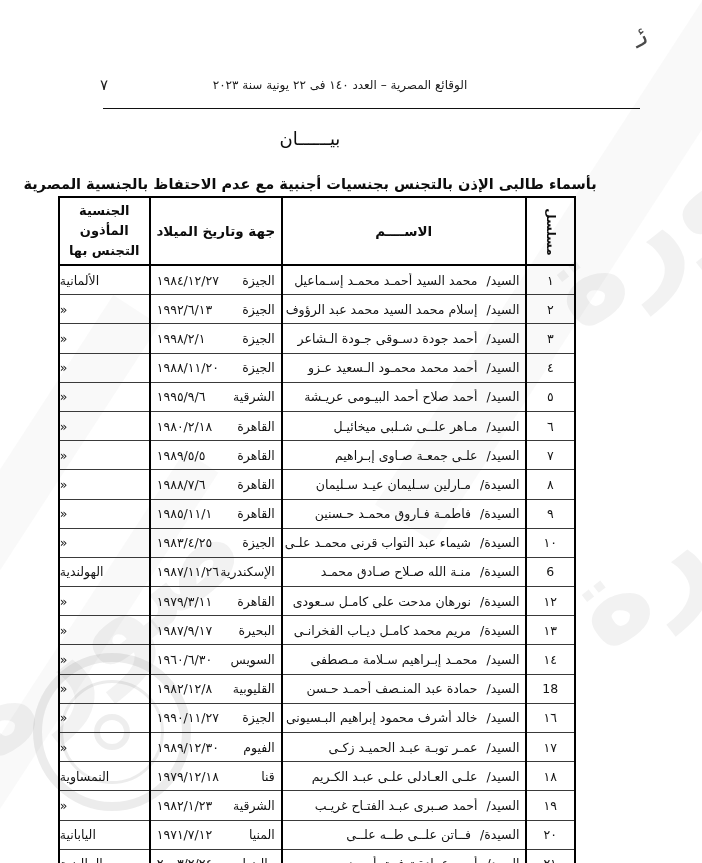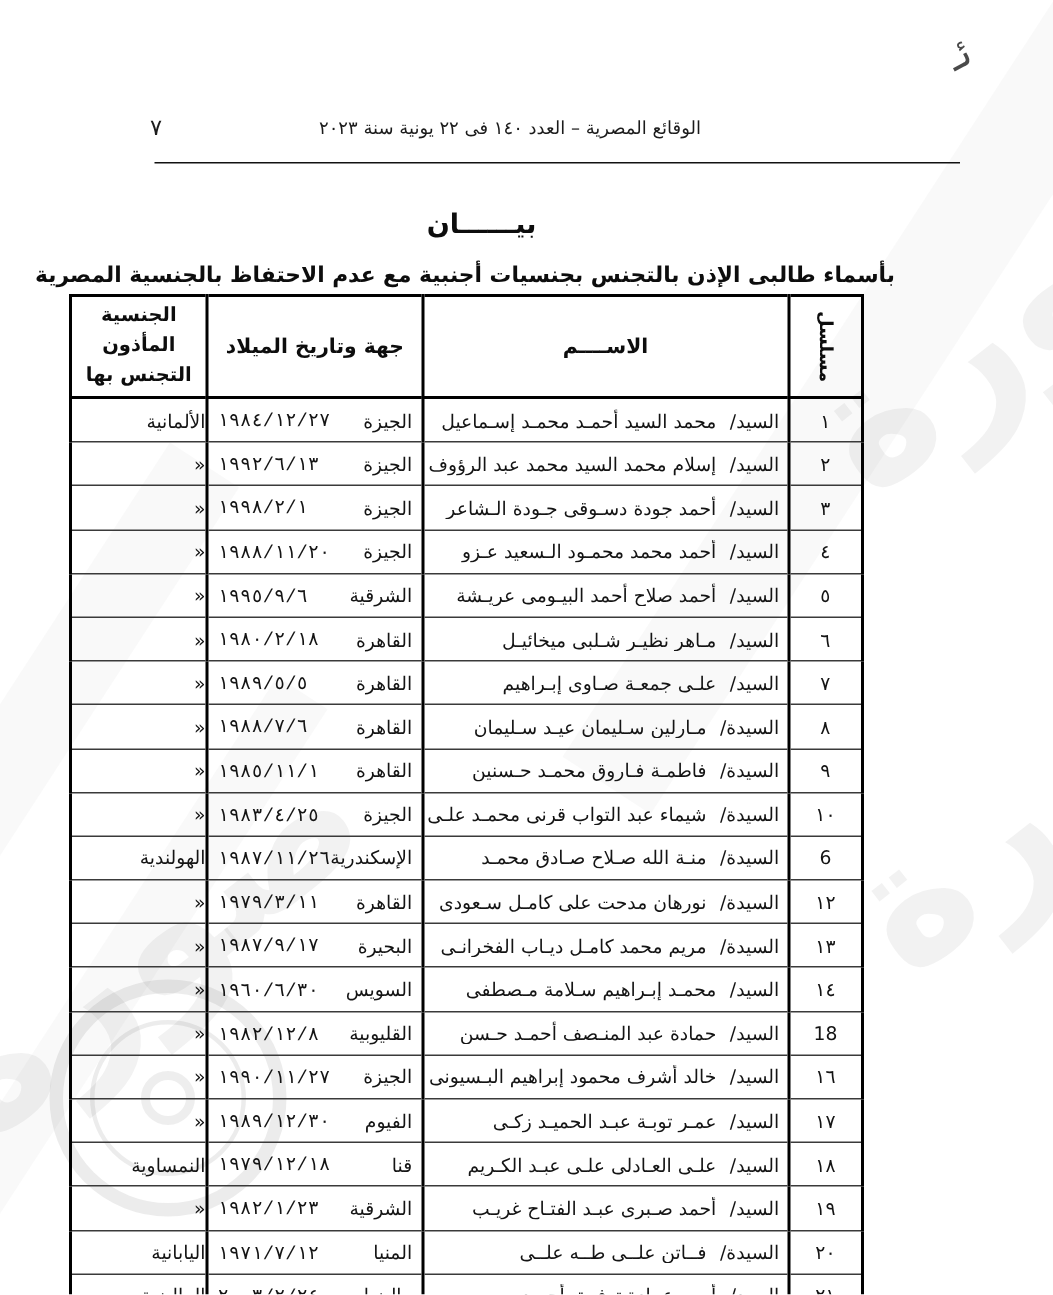--- a/index.html
+++ b/index.html
@@ -37,22 +37,22 @@
     content:"";position:absolute;inset:52px;border-radius:50%;
     border:6px solid rgba(70,70,70,0.09);
   }
   
   .content{position:relative;z-index:1;}
   .hdr-row{position:absolute;top:74px;left:60px;width:560px;text-align:center;}
   .hdr-text{font-size:12px;color:#1b1b1b;}
   .page-num{position:absolute;top:76px;left:100px;font-size:15px;}
   .hdr-rule{position:absolute;top:108px;left:103px;width:537px;height:0;border-top:1.6px solid #111;}
   .doc-title{
-    position:absolute;top:128px;left:0;width:620px;margin:11px;
-    text-align:center;font-size:18px;font-weight:bold;color:#0d0d0d;
+    position:absolute;top:128px;left:0;width:620px;margin:0;
+    text-align:center;font-size:18px;font-weight:normal;color:#0d0d0d;
   }
   .doc-subtitle{
     position:absolute;top:176px;left:0;width:620px;margin:0;
     text-align:center;font-size:14.5px;font-weight:bold;color:#0d0d0d;
   }
   
   table.natz{
     position:absolute;top:196px;right:126px;
     border-collapse:collapse;table-layout:fixed;
     background:transparent;
@@ -78,23 +78,23 @@
   table.natz tbody td{height:28.2px;font-size:12.5px;color:#141414;}
   .vert{
     display:inline-block;transform:rotate(90deg);
     font-size:12px;font-weight:bold;white-space:nowrap;
   }
   td.c-serial{text-align:center;font-size:12px;}
   td.c-name .cellflex{display:flex;align-items:center;gap:9px;padding:0 5px 0 2px;}
   td.c-name .prefix{flex:0 0 auto;}
   td.c-name .pname{flex:1 1 auto;overflow:hidden;}
   td.c-birth .cellflex{display:flex;align-items:center;justify-content:space-between;padding:0 6px;}
-  td.c-nat{text-align:right;margin-left:16px;}
+  td.c-nat{text-align:left;margin-left:16px;}
   .natv{direction:ltr;unicode-bidi:isolate;}
-  .datev{direction:rtl;unicode-bidi:isolate;font-family:Liberation Mono, monospace;}
+  .datev{direction:rtl;unicode-bidi:isolate;}
 </style>
 </head>
 <body>
 
 <div class="page">
 
   <div class="wm-layer">
     <div class="wm-stripe" style="left:560px;top:-120px;width:70px;height:700px;"></div>
     <div class="wm-stripe" style="left:-60px;top:260px;width:55px;height:620px;"></div>
     <div class="wm-stripe" style="left:40px;top:420px;width:40px;height:520px;"></div>
@@ -220,21 +220,21 @@
     </td>
     <td class="c-nat">
       <span class="natv">»</span>
     </td>
   </tr>
           <tr>
     <td class="c-serial">٦</td>
     <td class="c-name">
       <div class="cellflex">
         <span class="prefix">السيد/</span>
-        <span class="pname">مـاهر نظيـر شـلبى ميخائيـل</span>
+        <span class="pname">مـاهر علــى شـلبى ميخائيـل</span>
       </div>
     </td>
     <td class="c-birth">
       <div class="cellflex">
         <span>القاهرة</span>
         <span class="datev">١٩٨٠/٢/١٨</span>
       </div>
     </td>
     <td class="c-nat">
       <span class="natv">»</span>

